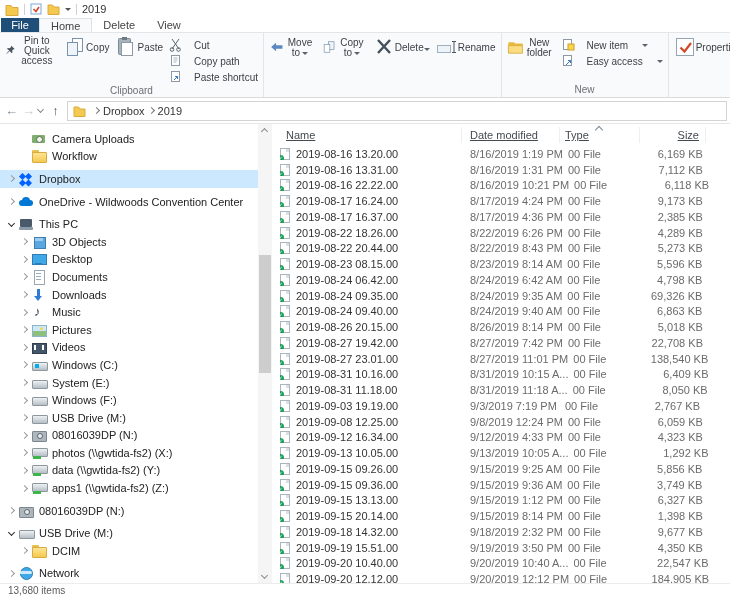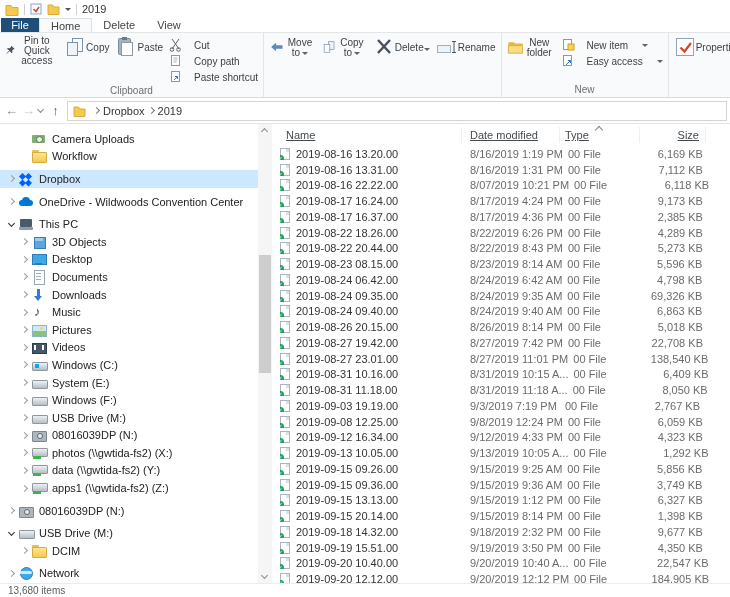--- a/index.html
+++ b/index.html
@@ -528,21 +528,21 @@
             </span>
             <span class="col-mod">8/16/2019 1:31 PM</span>
             <span class="col-type">00 File</span>
             <span class="col-size">7,112 KB</span>
           </div>
           <div class="row">
             <span class="col-name">
               <span class="ficon"></span>
               <span>2019-08-16 22.22.00</span>
             </span>
-            <span class="col-mod">8/07/2019 10:21 PM</span>
+            <span class="col-mod">8/16/2019 10:21 PM</span>
             <span class="col-type">00 File</span>
             <span class="col-size">6,118 KB</span>
           </div>
           <div class="row">
             <span class="col-name">
               <span class="ficon"></span>
               <span>2019-08-17 16.24.00</span>
             </span>
             <span class="col-mod">8/17/2019 4:24 PM</span>
             <span class="col-type">00 File</span>

